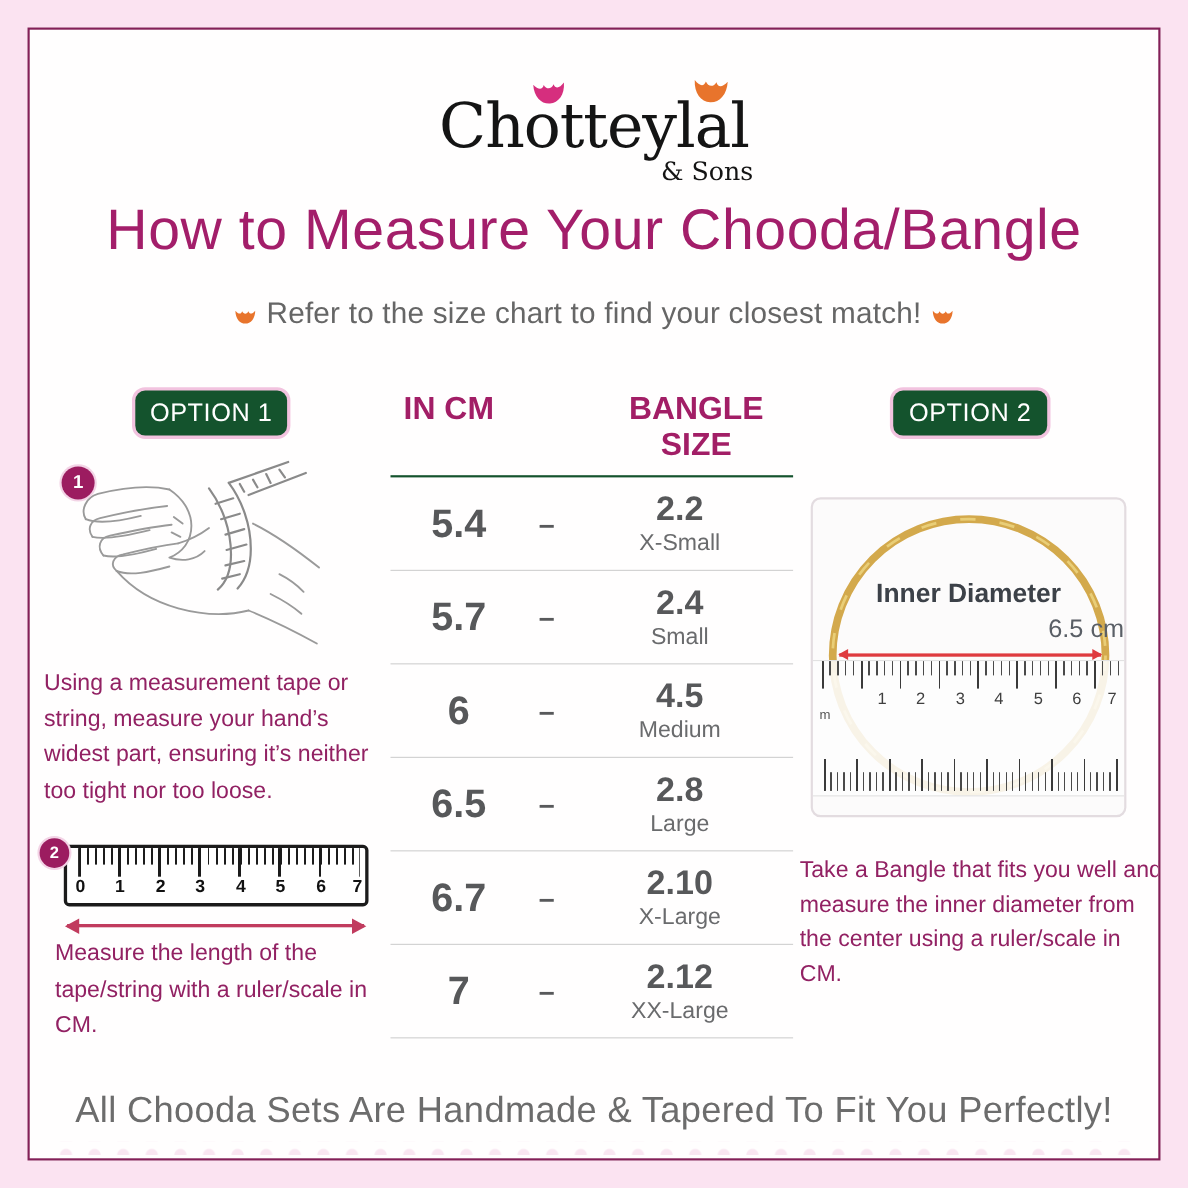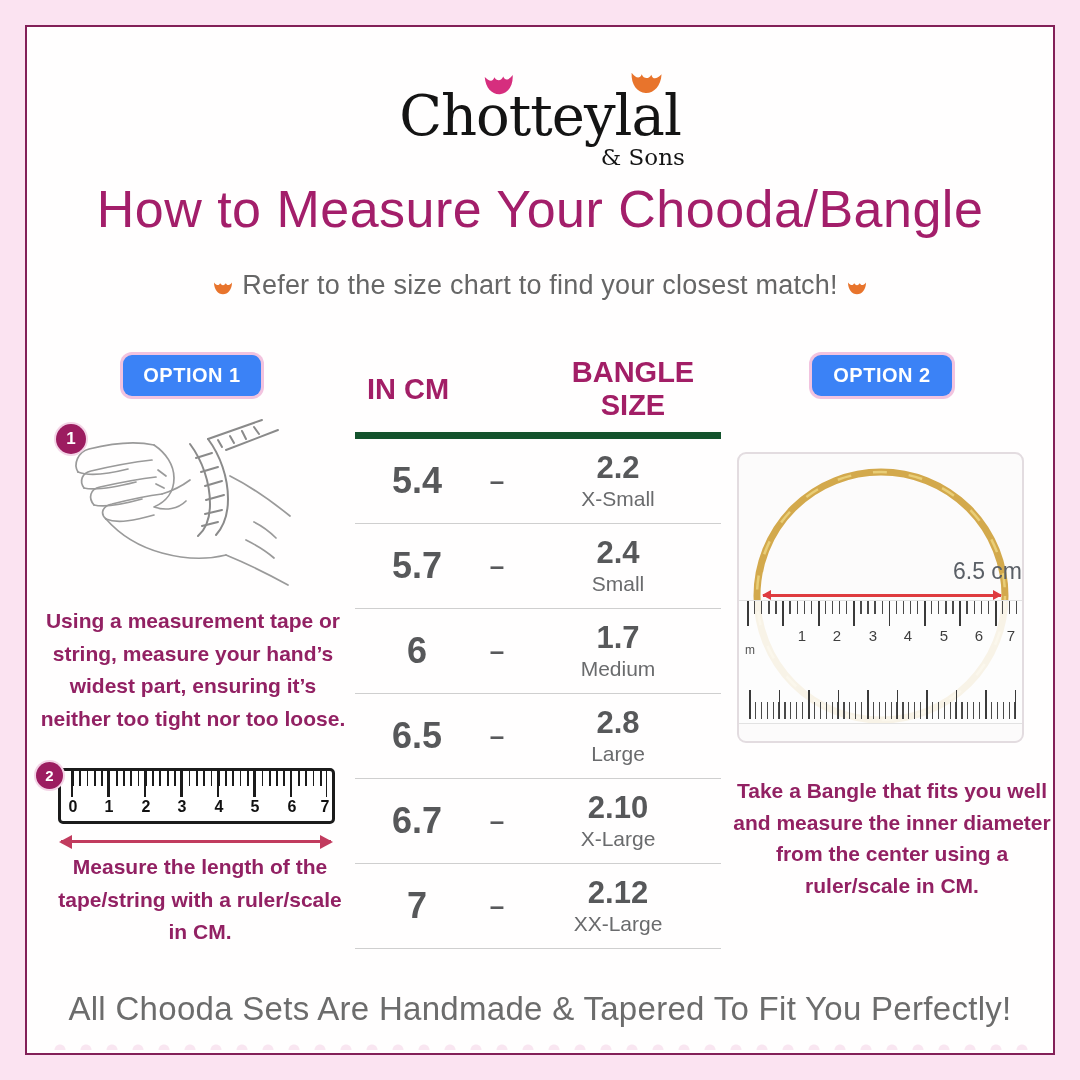--- a/index.html
+++ b/index.html
@@ -17,46 +17,46 @@
   .logo-sub { position:absolute; right:-4px; bottom:-22px; font-family:"DejaVu Serif", serif; font-size:23px; color:#141414; }
 
   
   .title { position:absolute; top:152px; left:0; width:100%; text-align:center;
            font-family:Liberation Sans, sans-serif; font-size:52px; font-weight:500; color:#A31E6A; letter-spacing:0.5px; }
   .subtitle { position:absolute; top:243px; left:0; width:100%; text-align:center;
               font-size:27px; color:#666666; letter-spacing:0.2px; }
   .subtitle .tulip { display:inline-block; width:22px; height:18px; vertical-align:-2px; margin:0 8px; }
 
   
-  .badge { position:absolute; height:41px; background:#3b82f6; color:#fff; font-weight:700; font-size:20px;
+  .badge { position:absolute; height:41px; background:#14532d; color:#fff; font-weight:400; font-size:23px;
            letter-spacing:0.5px; display:flex; align-items:center; justify-content:center;
            border-radius:9px; box-shadow:0 0 0 3px #F2C3DF; }
   .badge1 { left:96px;  top:328px; width:138px; }
   .badge2 { left:785px; top:328px; width:140px; }
 
   
   .size-table { position:absolute; left:328px; top:329px; width:366px; }
-  .st-head { display:flex; align-items:center; padding-bottom:10px; border-bottom:7px solid #14532d;gap:48px; }
+  .st-head { display:flex; align-items:flex-start; padding-bottom:10px; border-bottom:2px solid #14532d;gap:48px; }
   .st-h1 { width:124px; text-align:center; font-size:29px; font-weight:700; color:#A21E66; }
   .st-h2 { width:206px; margin-left:36px; text-align:center; font-size:29px; font-weight:700; color:#A21E66; }
   .trow { display:flex; align-items:center; height:85px; border-bottom:1px solid #CFCFCF; }
   .c-cm   { width:124px; text-align:center; font-size:36px; font-weight:700; color:#57585A; }
   .c-dash { width:36px; text-align:center; font-size:26px; font-weight:700; color:#58595B; }
   .c-size { width:206px; text-align:center; }
   .size-num   { font-size:31px; font-weight:700; color:#57585A; line-height:1.1; }
   .size-label { font-size:21px; color:#6A6B6D; margin-top:2px; }
 
   
   .step-badge { position:absolute; width:30px; height:30px; border-radius:50%; background:#9C1C60; color:#fff;
                 font-size:17px; font-weight:700; display:flex; align-items:center; justify-content:center;
                 box-shadow:0 0 0 2px #F3D4E6; z-index:3; }
   .sb1 { left:29px; top:397px; }
   .sb2 { left:9px;  top:735px; width:27px; height:27px; font-size:15px; }
   .hand-svg { position:absolute; left:31px; top:391px; width:258px; height:178px; }
-  .para { position:absolute; font-weight:700; color:#922163; text-align:center; }
+  .para { position:absolute; font-weight:400; color:#922163; }
   .para1 { left:13px; top:578px; width:306px; font-size:21px; line-height:1.55; }
   .para2 { left:23px; top:824px; width:300px; font-size:21px; line-height:1.55; }
   .para3 { left:700px; top:748px; width:330px; font-size:21px; line-height:1.5; }
 
   
   .ruler1 { position:absolute; left:31px; top:741px; width:277px; height:56px; background:#fff;
             border:3px solid #1B1B1B; border-radius:5px; }
   .r1-minor { position:absolute; top:0; left:11px; right:6px; height:15px;
               background:repeating-linear-gradient(to right,#1B1B1B 0 1.8px,transparent 1.8px 7.29px); }
   .r1-major { position:absolute; top:0; left:10px; right:5px; height:26px;
@@ -198,21 +198,21 @@
       <div class="c-dash">–</div>
       <div class="c-size">
             <div class="size-num">2.4</div>
             <div class="size-label">Small</div>
           </div>
     </div>
     <div class="trow">
       <div class="c-cm">6</div>
       <div class="c-dash">–</div>
       <div class="c-size">
-            <div class="size-num">1.7</div>
+            <div class="size-num">4.5</div>
             <div class="size-label">Medium</div>
           </div>
     </div>
     <div class="trow">
       <div class="c-cm">6.5</div>
       <div class="c-dash">–</div>
       <div class="c-size">
             <div class="size-num">2.8</div>
             <div class="size-label">Large</div>
           </div>
@@ -247,20 +247,21 @@
       <span class="rs-num" style="left:98px">2</span>
       <span class="rs-num" style="left:134px">3</span>
       <span class="rs-num" style="left:169px">4</span>
       <span class="rs-num" style="left:205px">5</span>
       <span class="rs-num" style="left:240px">6</span>
       <span class="rs-num" style="left:272px">7</span>
       <span class="rs-unit">m</span>
       <div class="rs-bminor"></div>
       <div class="rs-bmajor"></div>
     </div>
+    <div class="bc-title">Inner Diameter</div>
     <div class="bc-value">6.5 cm</div>
     <div class="red-arrow"></div>
   </div>
   <div class="para para3">Take a Bangle that fits you well and measure the inner diameter from the center using a ruler/scale in CM.</div>
 
   <div class="footer">All Chooda Sets Are Handmade &amp; Tapered To Fit You Perfectly!</div>
   <div class="scallops"></div>
 
 </div>
 </div>

